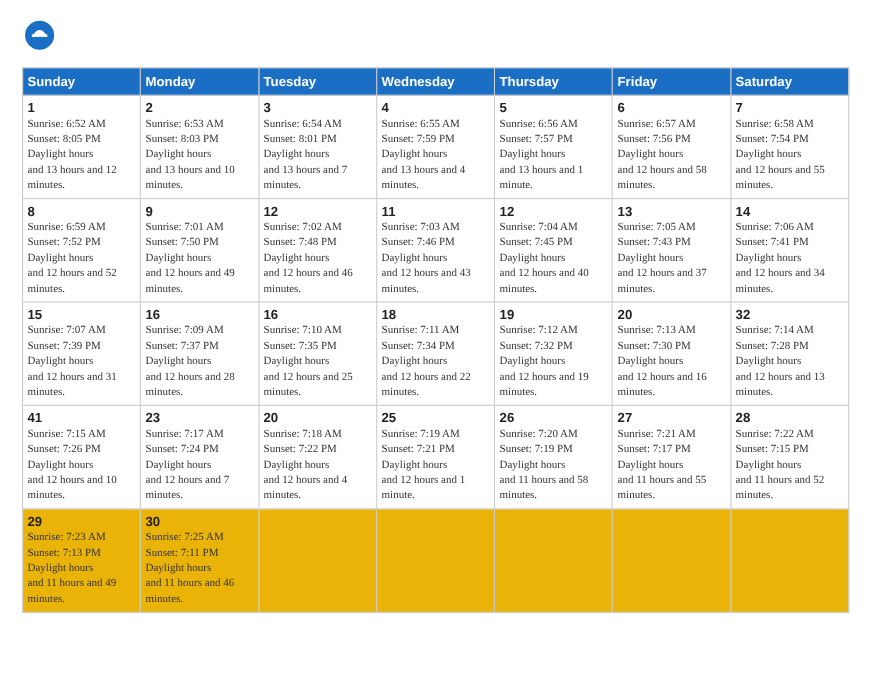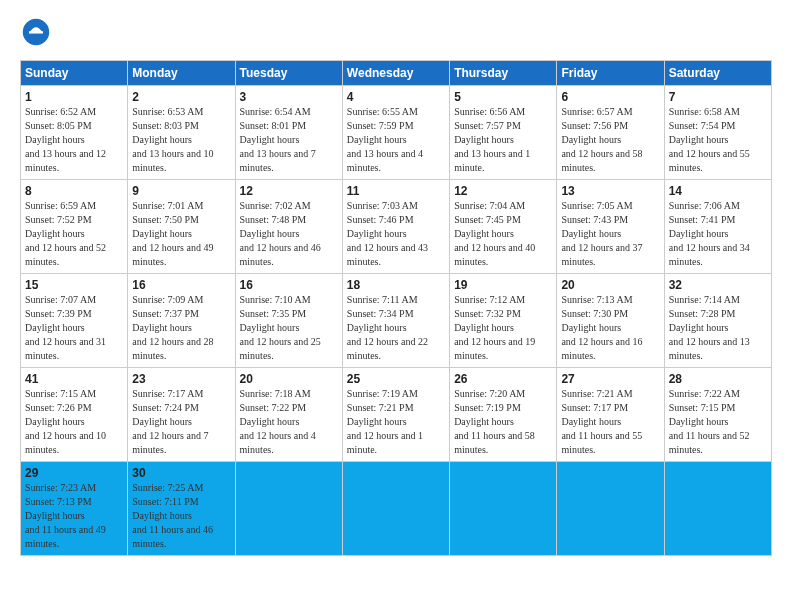--- a/index.html
+++ b/index.html
@@ -68,21 +68,21 @@
     tbody tr td {
       vertical-align: top;
       border: 1px solid #ccc;
       padding: 4px 4px;
       font-size: 9.5px;
       color: #222;
       height: 78px;
       background: #fff;
     }
     tbody tr:last-child td {
-      background: #0ea5e9;
+      background: #eab308;
     }
     .day-num {
       font-size: 12px;
       font-weight: bold;
       display: block;
       margin-bottom: 1px;
     }
     .cell-text {
       font-size: 10px;
       line-height: 1.4;

